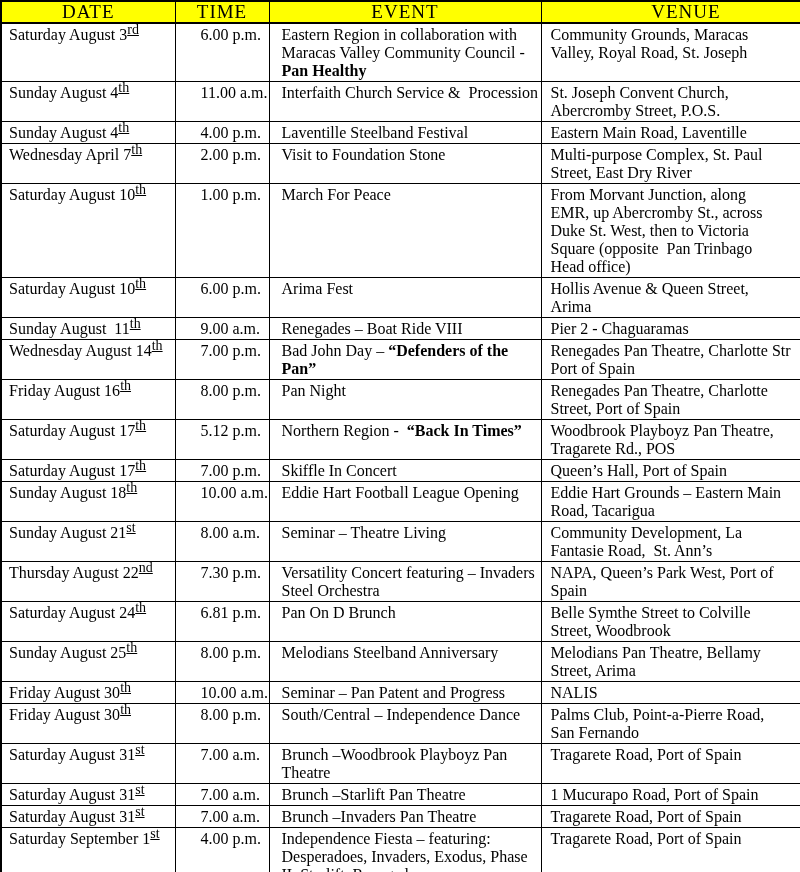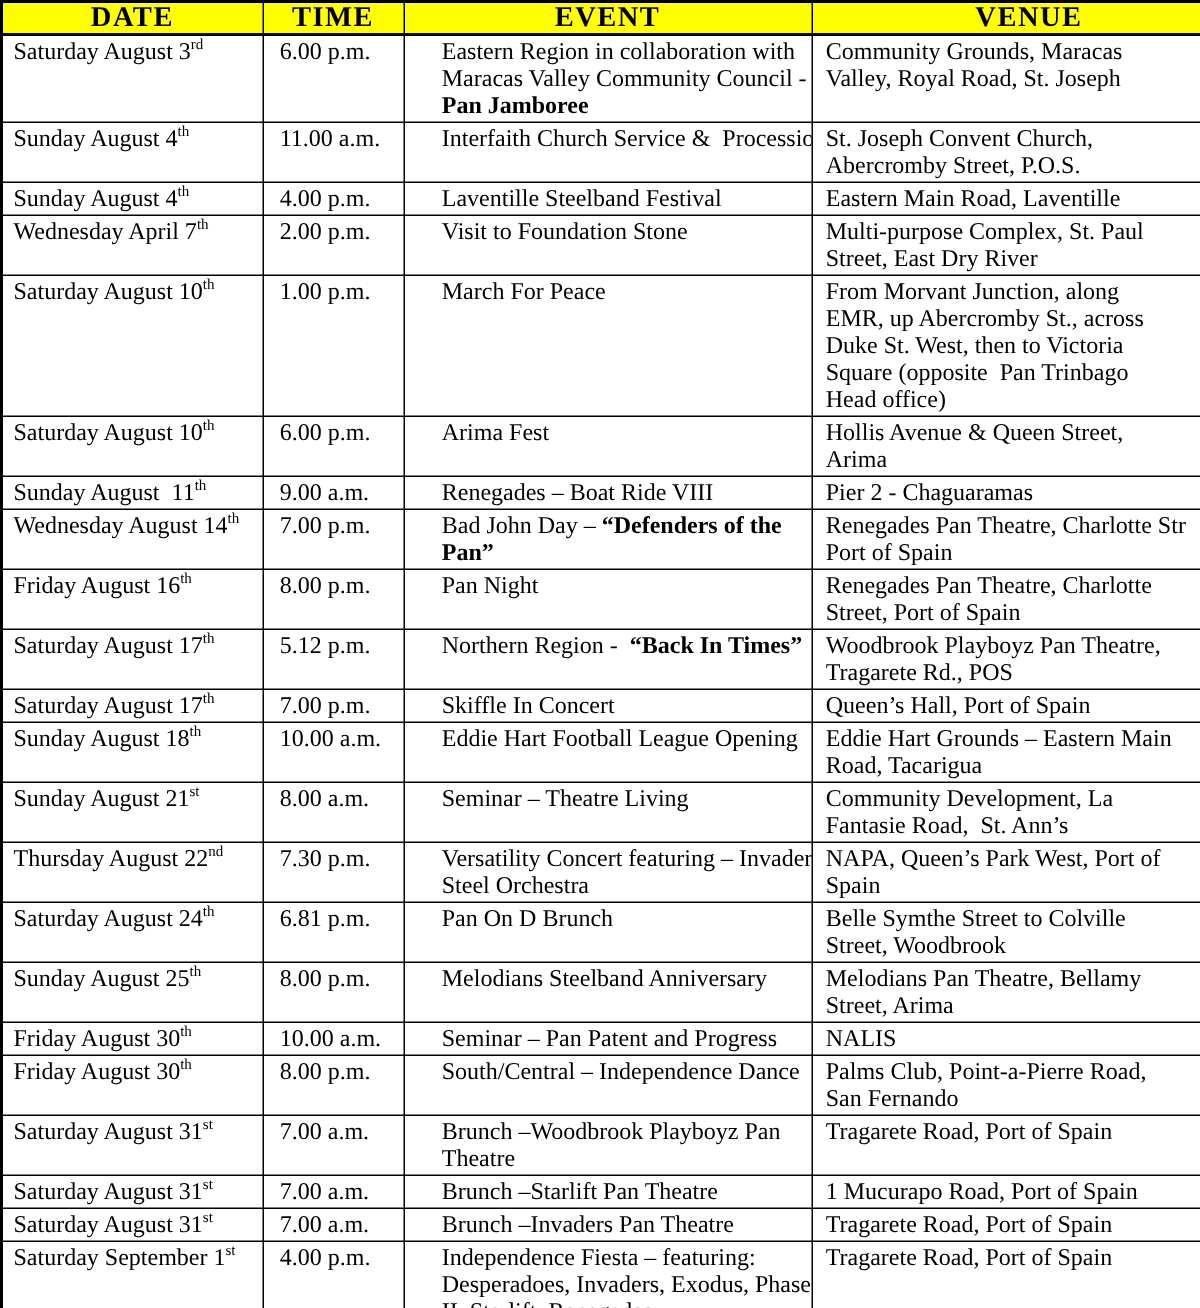--- a/index.html
+++ b/index.html
@@ -27,48 +27,49 @@
   col.c1 { width: 174px; }
   col.c2 { width: 94px; }
   col.c3 { width: 272px; }
   col.c4 { width: 290px; }
 
   thead th {
     background: #ffff00;
     border: 1px solid #000;
     border-top: 2px solid #000;
     border-bottom: 2px solid #000;
-    font-weight: bold;
+    font-weight: normal;
     font-size: 19px;
     letter-spacing: 1px;
     text-align: center;
     height: 20px;
     padding: 0;
     line-height: 20px;
   }
 
   tbody td {
     border: 1px solid #000;
     vertical-align: top;
     padding: 2px 6px 1px 7px;
     line-height: 18px;
     white-space: pre;      
     overflow: hidden;      
   }
   tbody tr:last-child td { border-bottom: none; }
 
   td.c-date { padding-left: 7px; }
-  td.c-time { padding-left: 11px; }
-  td.c-event { padding-left: 25px; }
+  td.c-time { padding-left: 25px; }
+  td.c-event { padding-left: 12px; }
   td.c-venue { padding-left: 9px; }
 
   sup.ord {
-    font-size: 10px;
+    font-size: 14px;
     line-height: 0;
     vertical-align: super;
+    text-decoration: underline;
   }
   .b { font-weight: bold; }
 </style>
 </head>
 <body>
 
 <div class="sheet">
   <table class="schedule">
     <colgroup>
       <col class="c1">
@@ -83,21 +84,21 @@
         <th>EVENT</th>
         <th>VENUE</th>
       </tr>
     </thead>
     <tbody>
   <tr>
     <td class="c-date"><span>Saturday August 3</span><sup class="ord">rd</sup></td>
     <td class="c-time">6.00 p.m.</td>
     <td class="c-event"><span>Eastern Region in collaboration with
 Maracas Valley Community Council -
-</span><span class="b">Pan Jamboree</span></td>
+</span><span class="b">Pan Healthy</span></td>
     <td class="c-venue">Community Grounds, Maracas
 Valley, Royal Road, St. Joseph</td>
   </tr>
 
   <tr>
     <td class="c-date"><span>Sunday August 4</span><sup class="ord">th</sup></td>
     <td class="c-time">11.00 a.m.</td>
     <td class="c-event"><span>Interfaith Church Service &amp;  Procession</span></td>
     <td class="c-venue">St. Joseph Convent Church,
 Abercromby Street, P.O.S.</td>

